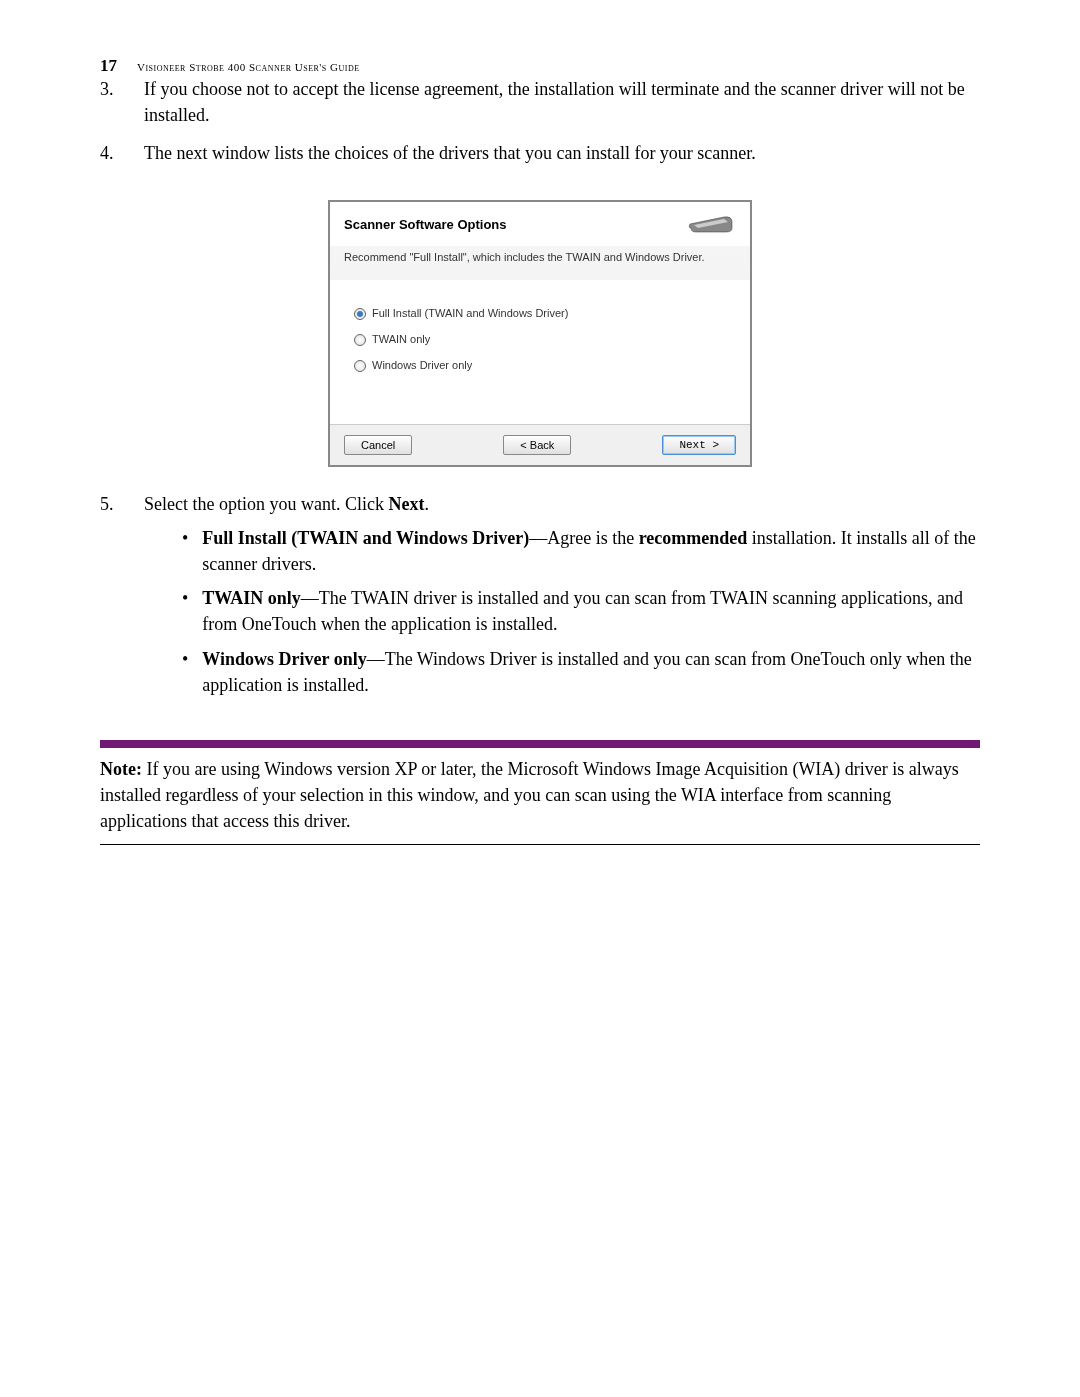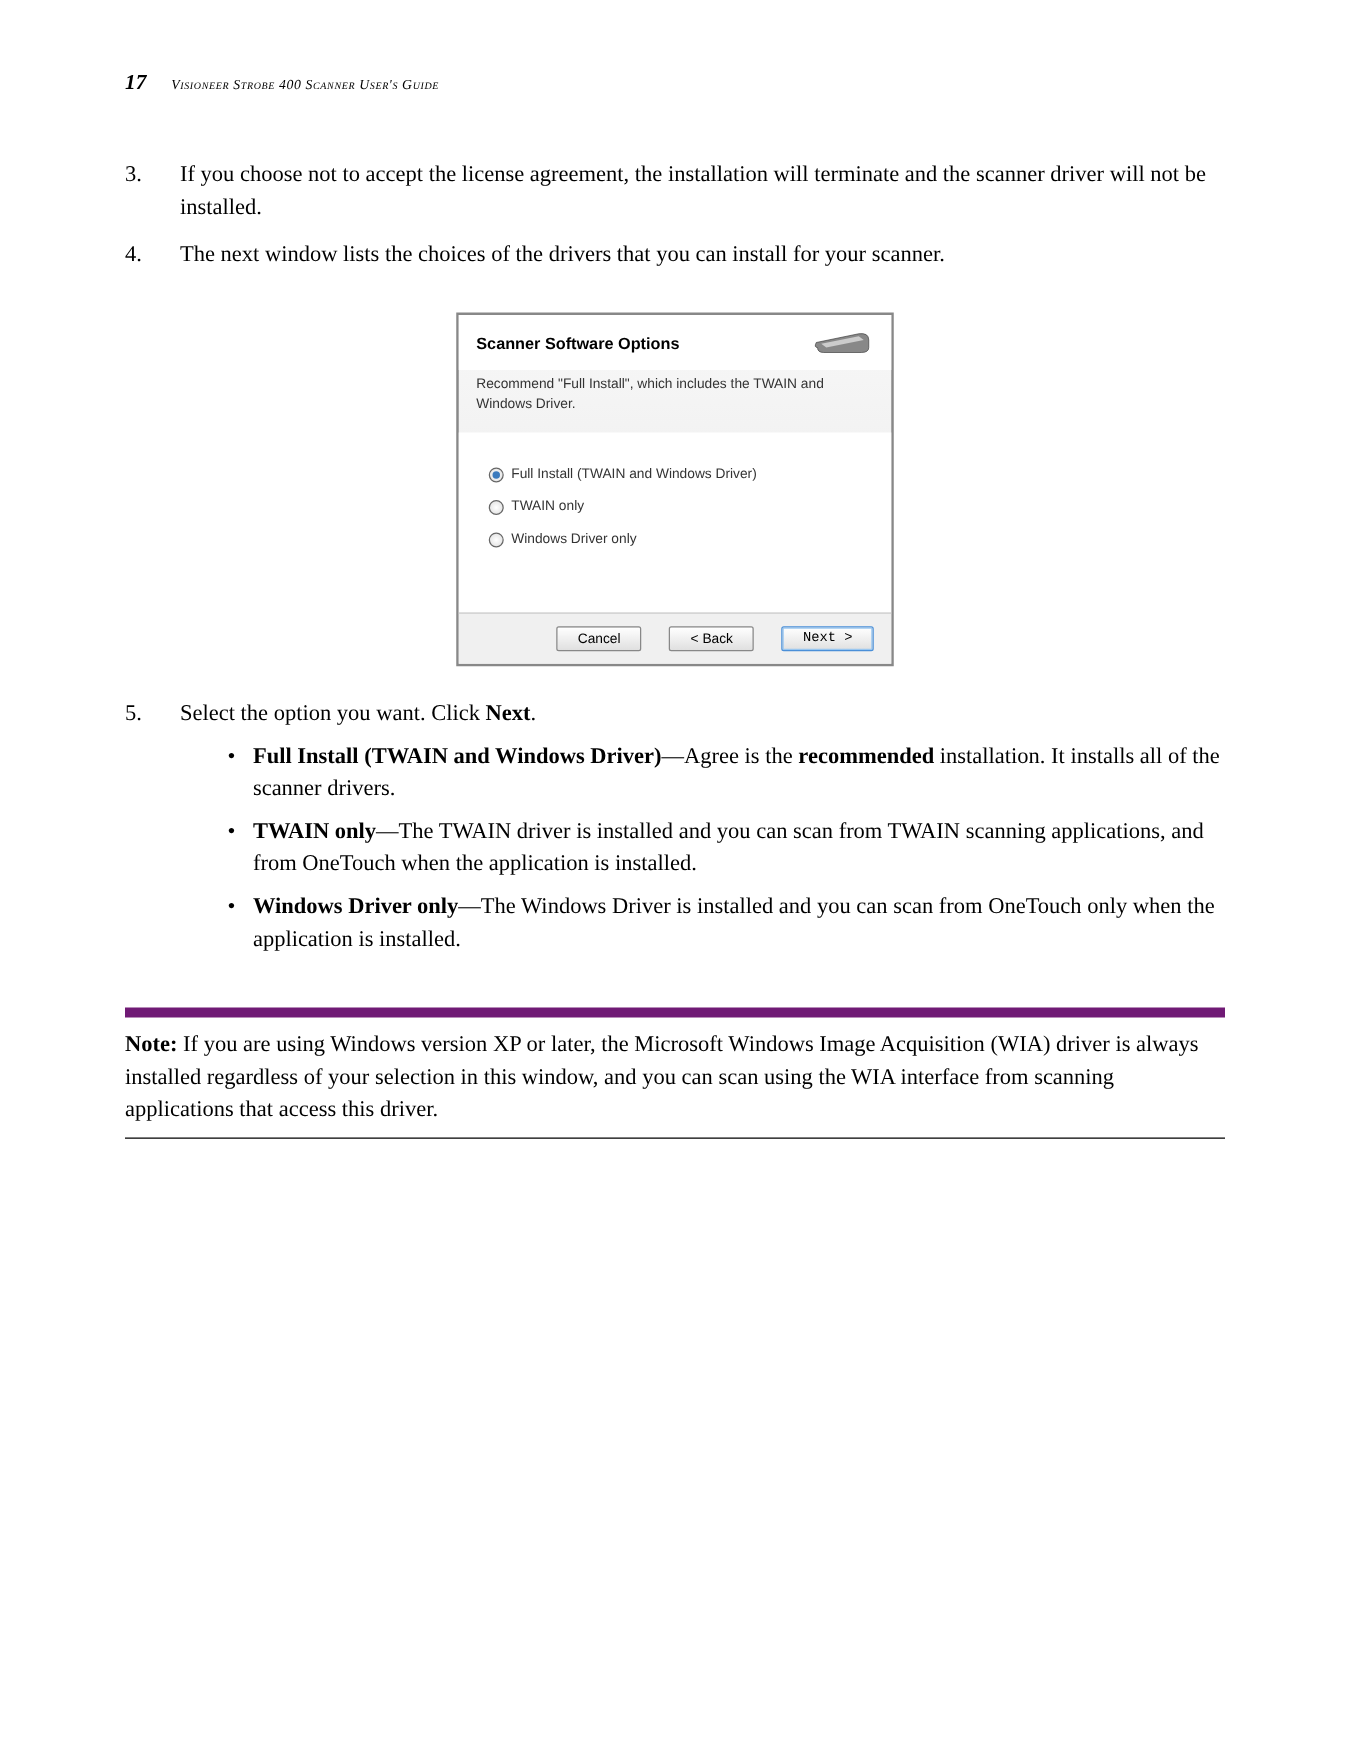--- a/index.html
+++ b/index.html
@@ -12,22 +12,20 @@
       background: #fff;
       color: #000;
       width: 1080px;
       height: 1397px;
       padding: 56px 100px;
     }
     .header {
       display: flex;
       align-items: baseline;
       gap: 20px;
-      margin-bottom: 50px;
-      font-style: italic;
     }
     .page-number {
       font-weight: bold;
       font-size: 17px;
     }
     .guide-title {
       font-size: 11px;
       font-variant: small-caps;
       letter-spacing: 0.5px;
     }
@@ -53,21 +51,21 @@
     }
     .bold {
       font-weight: bold;
     }
     .dialog-container {
       display: flex;
       justify-content: center;
       margin: 28px 0 24px;
     }
     .dialog {
-      width: 350px;
+      width: 424px;
       border: 2px solid #888;
       background: linear-gradient(to bottom, #f8f8f8, #e8e8e8);
       font-family: Tahoma, Arial, sans-serif;
       font-size: 11px;
       color: #333;
     }
     .dialog-header {
       display: flex;
       justify-content: space-between;
       align-items: center;
@@ -118,21 +116,21 @@
       position: absolute;
       top: 2px;
       left: 2px;
       width: 6px;
       height: 6px;
       border-radius: 50%;
       background: #3a7abd;
     }
     .dialog-footer {
       display: flex;
-      justify-content: flex-end;
+      justify-content: space-between;
       gap: 22px;
       padding: 10px 14px;
       background: #f0f0f0;
       border-top: 1px solid #ccc;
     }
     .dialog-button {
       padding: 3px 16px;
       font-size: 11px;
       border: 1px solid #888;
       background: linear-gradient(to bottom, #fff, #e0e0e0);

